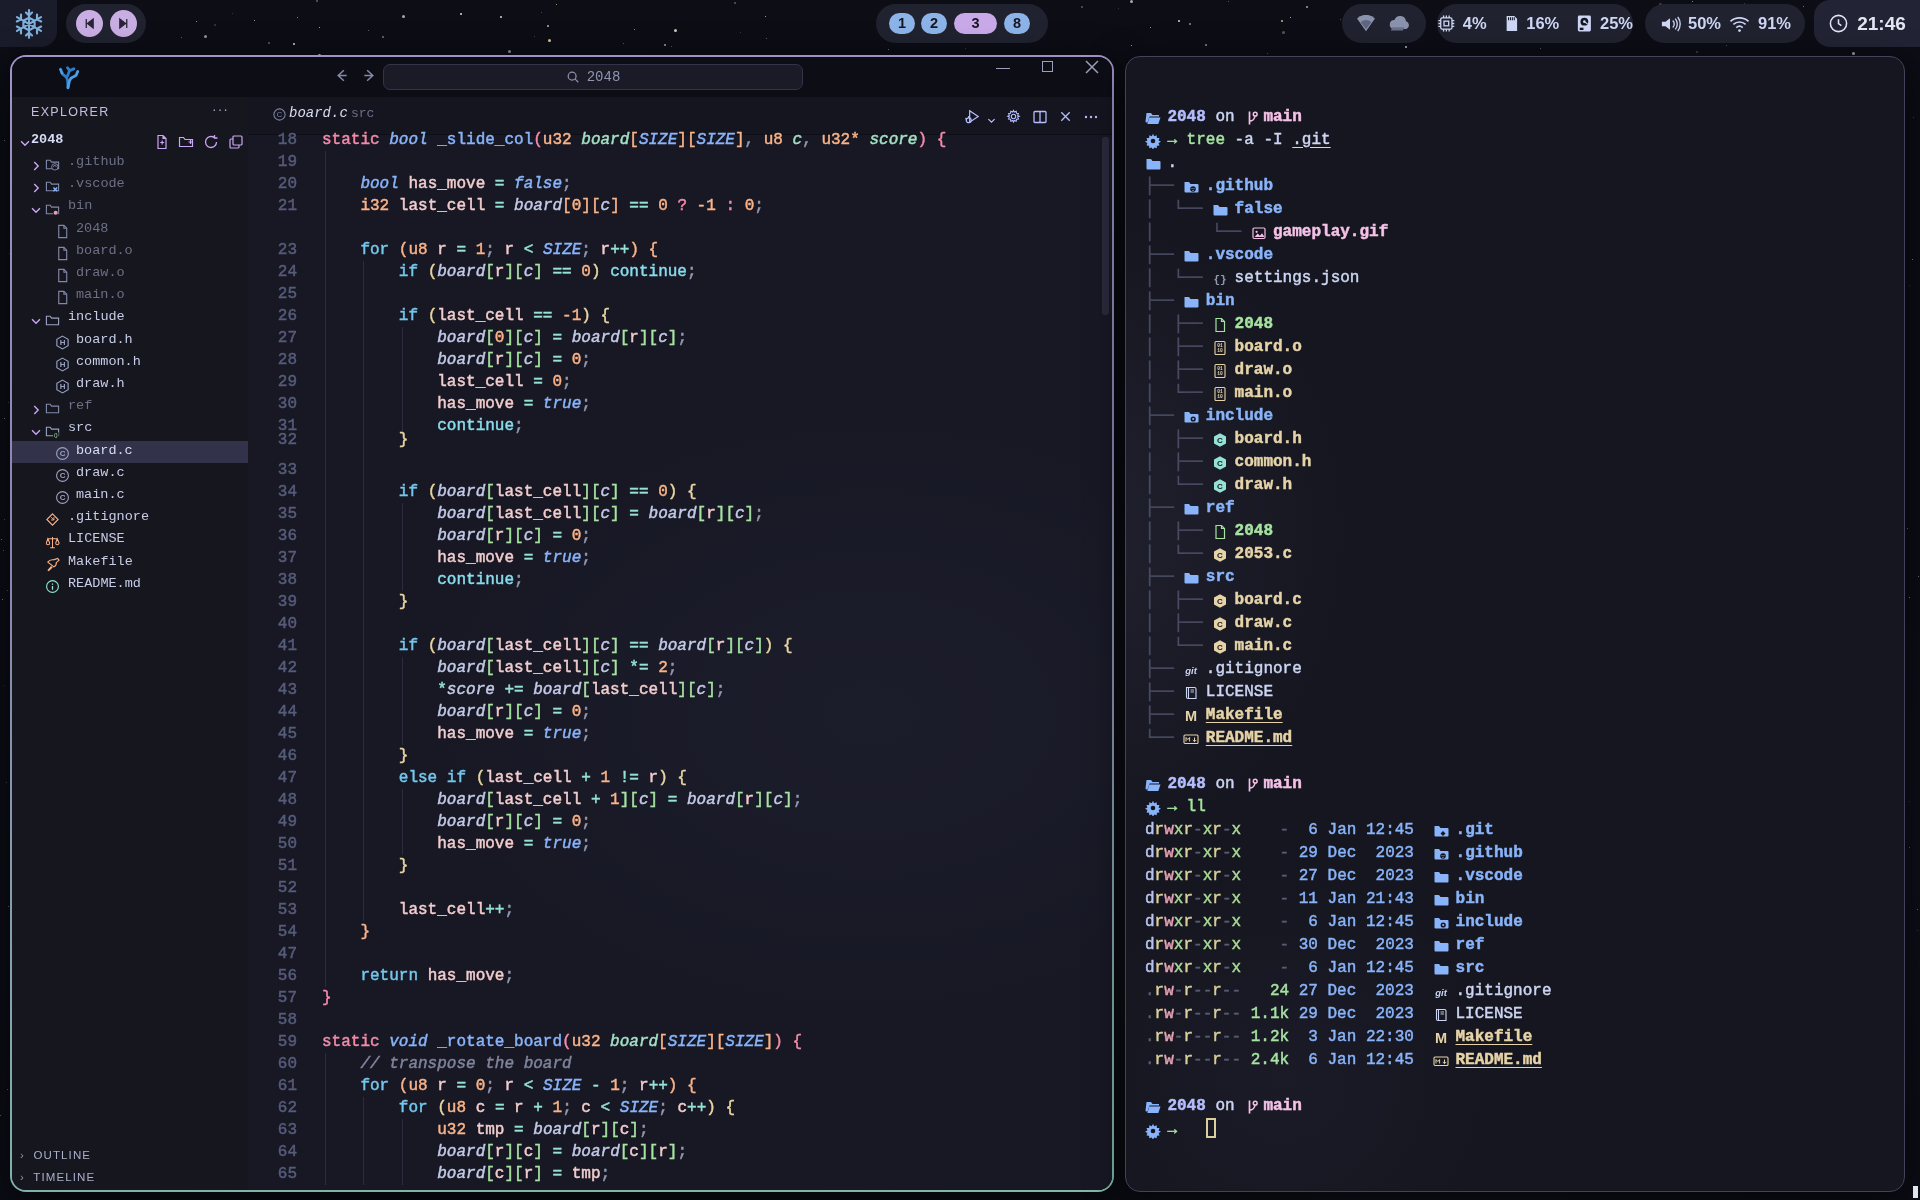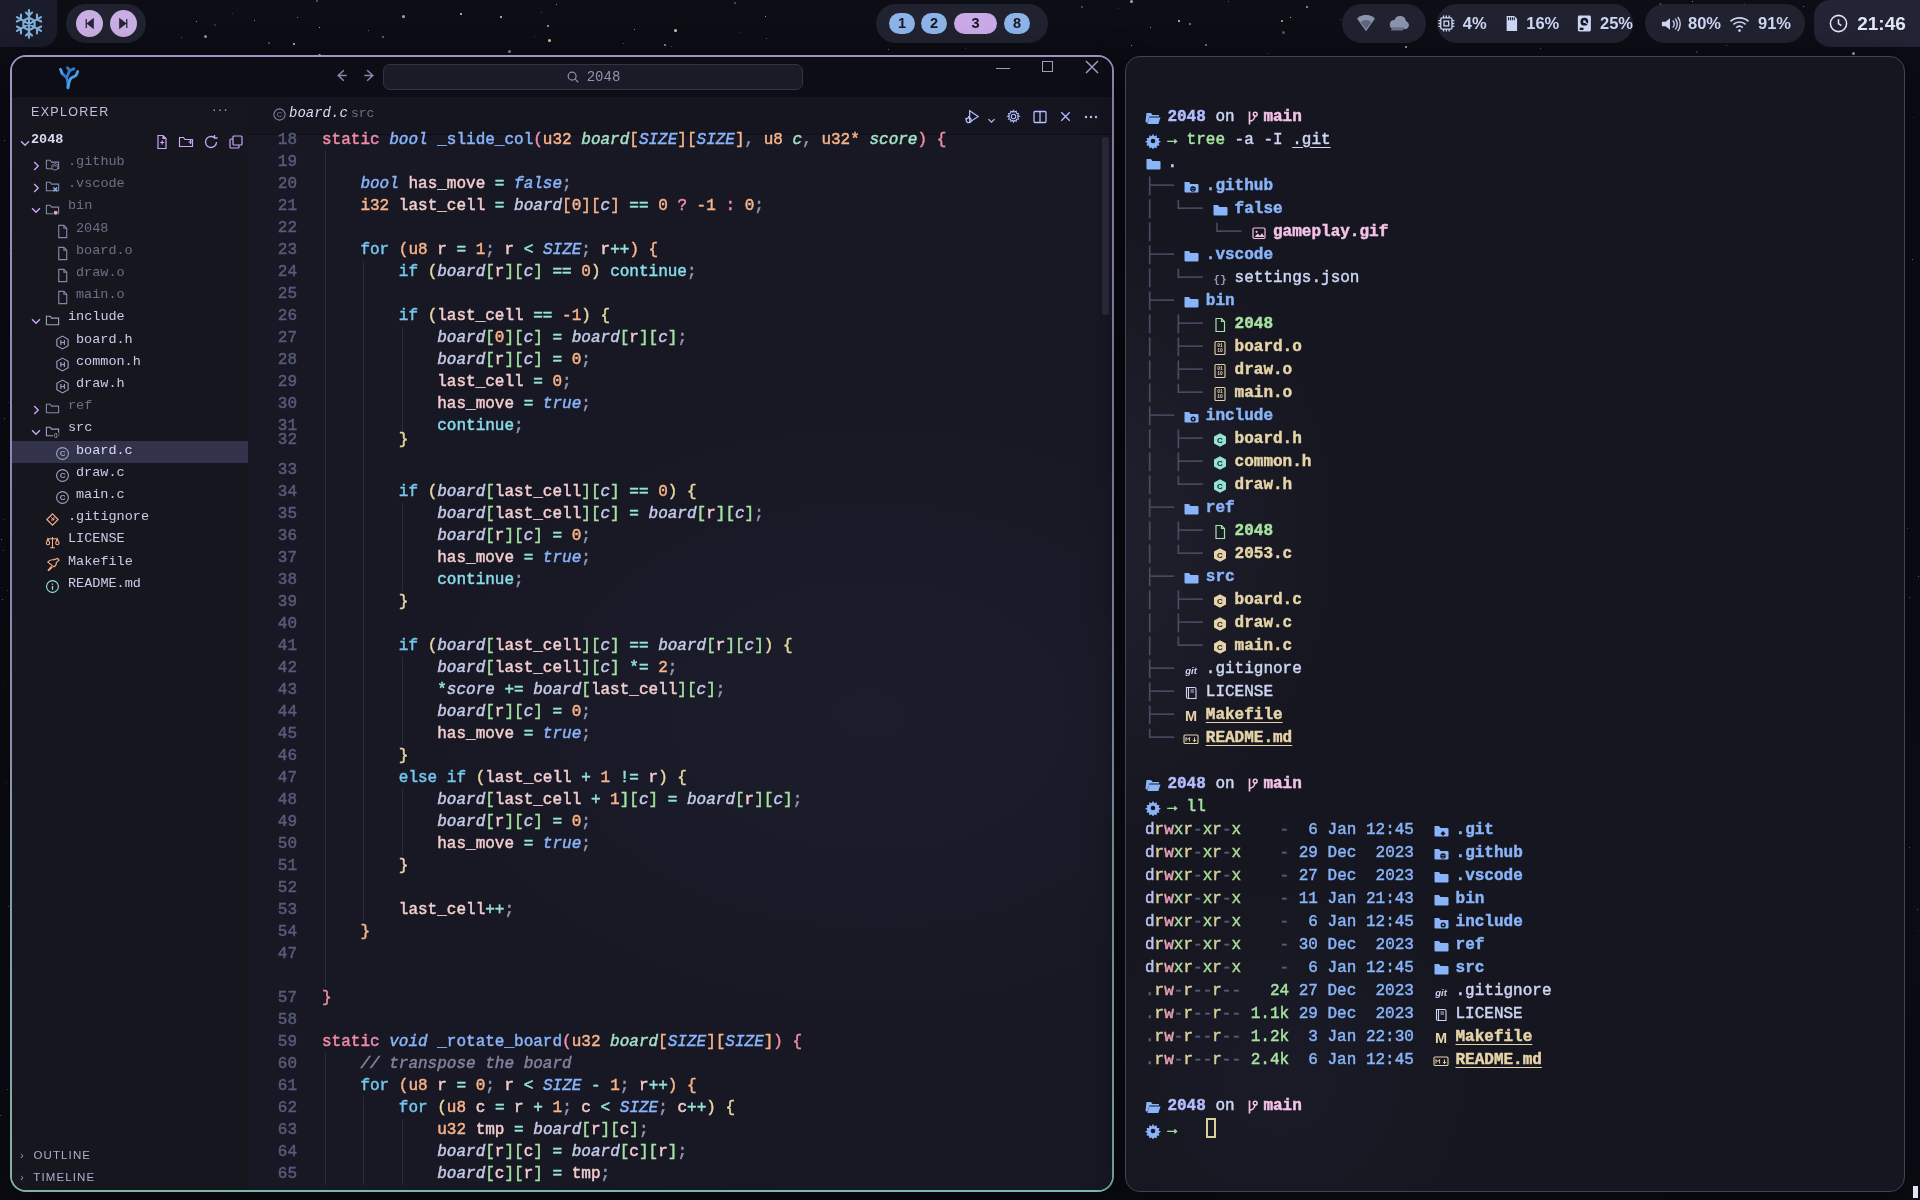--- a/index.html
+++ b/index.html
@@ -186,21 +186,21 @@
         <path d="M9 8 l3.4 2.6" stroke="#cdd6f4" stroke-width="1.2"></path>
         <rect x="4" y="14.5" width="4" height="2.5" fill="#15161f"></rect>
       </svg>
       <span>25%</span>
     </div>
 <div class="isl" style="left:1645px;top:4px;width:160px;height:39px;border-radius:20px;display:flex;align-items:center;justify-content:center;gap:7px;color:#cdd6f4;font-weight:700;font-size:16.5px">
   <svg width="22" height="18" viewBox="0 0 24 20">
         <path d="M3 7.5 h4 L12 3.5 v13 L7 12.5 H3z" fill="#cdd6f4"></path>
         <path d="M15 6 a5.5 5.5 0 0 1 0 8 M17.8 4 a9 9 0 0 1 0 12 M20.6 2.2 a12.5 12.5 0 0 1 0 15.6" stroke="#cdd6f4" stroke-width="1.5" fill="none"></path>
       </svg>
-      <span>80%</span>
+      <span>50%</span>
       <svg width="23" height="18" viewBox="0 0 24 20" fill="none" stroke="#cdd6f4" stroke-width="1.8">
         <path d="M2 7 a15 15 0 0 1 20 0 M5.2 10.5 a10 10 0 0 1 13.6 0 M8.4 14 a5.5 5.5 0 0 1 7.2 0"></path>
         <circle cx="12" cy="17.3" r="1.5" fill="#cdd6f4" stroke="none"></circle>
       </svg>
       <span>91%</span>
     </div>
 <div class="isl" style="left:1814px;top:0;width:106px;height:47px;border-radius:16px 0 0 16px;display:flex;align-items:center;justify-content:center;gap:8px;color:#e2e6f3;font-weight:700;font-size:19px;background:#222334">
       <svg width="21" height="21" viewBox="0 0 22 22" fill="none" stroke="#e2e6f3" stroke-width="1.6">
         <circle cx="11" cy="11" r="8.5"></circle>
         <path d="M11 6.5 V11 l3 2.2"></path>
@@ -458,21 +458,20 @@
 <div class="ig" style="left:153.8px;top:368.0px;height:88.0px"></div>
 <div class="ig" style="left:153.8px;top:522.0px;height:88.0px"></div>
 <div class="ig" style="left:153.8px;top:654.0px;height:66.0px"></div>
 <div class="ig" style="left:77.0px;top:918.0px;height:132.0px"></div>
 <div class="ig" style="left:115.4px;top:962.0px;height:88.0px"></div>
 <div class="ig" style="left:153.8px;top:984.0px;height:66.0px"></div>
       <div class="cl" style="top:-6.0px"><span class="ln">18</span><span class="ct"><span style="color:#f38ba8;">static</span> <span style="color:#89b4fa;font-style:italic;">bool</span> <span style="color:#89b4fa;">_slide_col</span><span style="color:#f38ba8;">(</span><span style="color:#fab387;">u32</span> <span style="color:#a4e0c4;font-style:italic;">board</span><span style="color:#fab387;">[</span><span style="color:#89b4fa;font-style:italic;">SIZE</span><span style="color:#fab387;">]</span><span style="color:#fab387;">[</span><span style="color:#89b4fa;font-style:italic;">SIZE</span><span style="color:#fab387;">]</span><span style="color:#9399b2;">,</span> <span style="color:#fab387;">u8</span> <span style="color:#a4e0c4;font-style:italic;">c</span><span style="color:#9399b2;">,</span> <span style="color:#fab387;">u32</span><span style="color:#fab387;">*</span> <span style="color:#a4e0c4;font-style:italic;">score</span><span style="color:#f38ba8;">)</span> <span style="color:#f38ba8;">{</span></span></div>
 <div class="cl" style="top:16.0px"><span class="ln">19</span><span class="ct"></span></div>
 <div class="cl" style="top:38.0px"><span class="ln">20</span><span class="ct">    <span style="color:#89b4fa;font-style:italic;">bool</span> <span style="color:#f2cdcd;">has_move</span> <span style="color:#94e2d5;">=</span> <span style="color:#89b4fa;font-style:italic;">false</span><span style="color:#9399b2;">;</span></span></div>
 <div class="cl" style="top:60.0px"><span class="ln">21</span><span class="ct">    <span style="color:#fab387;">i32</span> <span style="color:#f2cdcd;">last_cell</span> <span style="color:#94e2d5;">=</span> <span style="color:#c3cbe8;font-style:italic;">board</span><span style="color:#fab387;">[</span><span style="color:#fab387;">0</span><span style="color:#fab387;">]</span><span style="color:#fab387;">[</span><span style="color:#c3cbe8;font-style:italic;">c</span><span style="color:#fab387;">]</span> <span style="color:#94e2d5;">==</span> <span style="color:#fab387;">0</span> <span style="color:#f38ba8;">?</span> <span style="color:#fab387;">-1</span> <span style="color:#f38ba8;">:</span> <span style="color:#fab387;">0</span><span style="color:#9399b2;">;</span></span></div>
-<div class="cl" style="top:82.0px"><span class="ln">22</span><span class="ct"></span></div>
 <div class="cl" style="top:104.0px"><span class="ln">23</span><span class="ct">    <span style="color:#74c7ec;">for</span> <span style="color:#fab387;">(</span><span style="color:#fab387;">u8</span> <span style="color:#f2cdcd;">r</span> <span style="color:#94e2d5;">=</span> <span style="color:#fab387;">1</span><span style="color:#9399b2;">;</span> <span style="color:#f2cdcd;">r</span> <span style="color:#94e2d5;">&lt;</span> <span style="color:#89b4fa;font-style:italic;">SIZE</span><span style="color:#9399b2;">;</span> <span style="color:#f2cdcd;">r</span><span style="color:#94e2d5;">++</span><span style="color:#fab387;">)</span> <span style="color:#fab387;">{</span></span></div>
 <div class="cl" style="top:126.0px"><span class="ln">24</span><span class="ct">        <span style="color:#74c7ec;">if</span> <span style="color:#e9d6a0;">(</span><span style="color:#c3cbe8;font-style:italic;">board</span><span style="color:#a6e3a1;">[</span><span style="color:#f2cdcd;">r</span><span style="color:#a6e3a1;">]</span><span style="color:#a6e3a1;">[</span><span style="color:#c3cbe8;font-style:italic;">c</span><span style="color:#a6e3a1;">]</span> <span style="color:#94e2d5;">==</span> <span style="color:#fab387;">0</span><span style="color:#e9d6a0;">)</span> <span style="color:#89dceb;">continue</span><span style="color:#9399b2;">;</span></span></div>
 <div class="cl" style="top:148.0px"><span class="ln">25</span><span class="ct"></span></div>
 <div class="cl" style="top:170.0px"><span class="ln">26</span><span class="ct">        <span style="color:#74c7ec;">if</span> <span style="color:#e9d6a0;">(</span><span style="color:#f2cdcd;">last_cell</span> <span style="color:#94e2d5;">==</span> <span style="color:#fab387;">-1</span><span style="color:#e9d6a0;">)</span> <span style="color:#e9d6a0;">{</span></span></div>
 <div class="cl" style="top:192.0px"><span class="ln">27</span><span class="ct">            <span style="color:#c3cbe8;font-style:italic;">board</span><span style="color:#a6e3a1;">[</span><span style="color:#fab387;">0</span><span style="color:#a6e3a1;">]</span><span style="color:#a6e3a1;">[</span><span style="color:#c3cbe8;font-style:italic;">c</span><span style="color:#a6e3a1;">]</span> <span style="color:#94e2d5;">=</span> <span style="color:#c3cbe8;font-style:italic;">board</span><span style="color:#a6e3a1;">[</span><span style="color:#f2cdcd;">r</span><span style="color:#a6e3a1;">]</span><span style="color:#a6e3a1;">[</span><span style="color:#c3cbe8;font-style:italic;">c</span><span style="color:#a6e3a1;">]</span><span style="color:#9399b2;">;</span></span></div>
 <div class="cl" style="top:214.0px"><span class="ln">28</span><span class="ct">            <span style="color:#c3cbe8;font-style:italic;">board</span><span style="color:#a6e3a1;">[</span><span style="color:#f2cdcd;">r</span><span style="color:#a6e3a1;">]</span><span style="color:#a6e3a1;">[</span><span style="color:#c3cbe8;font-style:italic;">c</span><span style="color:#a6e3a1;">]</span> <span style="color:#94e2d5;">=</span> <span style="color:#fab387;">0</span><span style="color:#9399b2;">;</span></span></div>
 <div class="cl" style="top:236.0px"><span class="ln">29</span><span class="ct">            <span style="color:#f2cdcd;">last_cell</span> <span style="color:#94e2d5;">=</span> <span style="color:#fab387;">0</span><span style="color:#9399b2;">;</span></span></div>
 <div class="cl" style="top:258.0px"><span class="ln">30</span><span class="ct">            <span style="color:#f2cdcd;">has_move</span> <span style="color:#94e2d5;">=</span> <span style="color:#89b4fa;font-style:italic;">true</span><span style="color:#9399b2;">;</span></span></div>
 <div class="cl" style="top:280.0px"><span class="ln">31</span><span class="ct">            <span style="color:#89dceb;">continue</span><span style="color:#9399b2;">;</span></span></div>
 <div class="cl" style="top:294px"><span class="ln">32</span><span class="ct">        <span style="color:#e9d6a0;">}</span></span></div>
@@ -492,20 +491,21 @@
 <div class="cl" style="top:610.0px"><span class="ln">46</span><span class="ct">        <span style="color:#e9d6a0;">}</span></span></div>
 <div class="cl" style="top:632.0px"><span class="ln">47</span><span class="ct">        <span style="color:#74c7ec;">else</span> <span style="color:#74c7ec;">if</span> <span style="color:#e9d6a0;">(</span><span style="color:#f2cdcd;">last_cell</span> <span style="color:#94e2d5;">+</span> <span style="color:#fab387;">1</span> <span style="color:#94e2d5;">!=</span> <span style="color:#f2cdcd;">r</span><span style="color:#e9d6a0;">)</span> <span style="color:#e9d6a0;">{</span></span></div>
 <div class="cl" style="top:654.0px"><span class="ln">48</span><span class="ct">            <span style="color:#c3cbe8;font-style:italic;">board</span><span style="color:#a6e3a1;">[</span><span style="color:#f2cdcd;">last_cell</span> <span style="color:#94e2d5;">+</span> <span style="color:#fab387;">1</span><span style="color:#a6e3a1;">]</span><span style="color:#a6e3a1;">[</span><span style="color:#c3cbe8;font-style:italic;">c</span><span style="color:#a6e3a1;">]</span> <span style="color:#94e2d5;">=</span> <span style="color:#c3cbe8;font-style:italic;">board</span><span style="color:#a6e3a1;">[</span><span style="color:#f2cdcd;">r</span><span style="color:#a6e3a1;">]</span><span style="color:#a6e3a1;">[</span><span style="color:#c3cbe8;font-style:italic;">c</span><span style="color:#a6e3a1;">]</span><span style="color:#9399b2;">;</span></span></div>
 <div class="cl" style="top:676.0px"><span class="ln">49</span><span class="ct">            <span style="color:#c3cbe8;font-style:italic;">board</span><span style="color:#a6e3a1;">[</span><span style="color:#f2cdcd;">r</span><span style="color:#a6e3a1;">]</span><span style="color:#a6e3a1;">[</span><span style="color:#c3cbe8;font-style:italic;">c</span><span style="color:#a6e3a1;">]</span> <span style="color:#94e2d5;">=</span> <span style="color:#fab387;">0</span><span style="color:#9399b2;">;</span></span></div>
 <div class="cl" style="top:698.0px"><span class="ln">50</span><span class="ct">            <span style="color:#f2cdcd;">has_move</span> <span style="color:#94e2d5;">=</span> <span style="color:#89b4fa;font-style:italic;">true</span><span style="color:#9399b2;">;</span></span></div>
 <div class="cl" style="top:720.0px"><span class="ln">51</span><span class="ct">        <span style="color:#e9d6a0;">}</span></span></div>
 <div class="cl" style="top:742.0px"><span class="ln">52</span><span class="ct"></span></div>
 <div class="cl" style="top:764.0px"><span class="ln">53</span><span class="ct">        <span style="color:#f2cdcd;">last_cell</span><span style="color:#94e2d5;">++</span><span style="color:#9399b2;">;</span></span></div>
 <div class="cl" style="top:786.0px"><span class="ln">54</span><span class="ct">    <span style="color:#fab387;">}</span></span></div>
 <div class="cl" style="top:808.0px"><span class="ln">47</span><span class="ct"></span></div>
+<div class="cl" style="top:830.0px"><span class="ln">56</span><span class="ct">    <span style="color:#74c7ec;">return</span> <span style="color:#f2cdcd;">has_move</span><span style="color:#9399b2;">;</span></span></div>
 <div class="cl" style="top:852.0px"><span class="ln">57</span><span class="ct"><span style="color:#f38ba8;">}</span></span></div>
 <div class="cl" style="top:874.0px"><span class="ln">58</span><span class="ct"></span></div>
 <div class="cl" style="top:896.0px"><span class="ln">59</span><span class="ct"><span style="color:#f38ba8;">static</span> <span style="color:#89b4fa;font-style:italic;">void</span> <span style="color:#89b4fa;">_rotate_board</span><span style="color:#f38ba8;">(</span><span style="color:#fab387;">u32</span> <span style="color:#a4e0c4;font-style:italic;">board</span><span style="color:#fab387;">[</span><span style="color:#89b4fa;font-style:italic;">SIZE</span><span style="color:#fab387;">]</span><span style="color:#fab387;">[</span><span style="color:#89b4fa;font-style:italic;">SIZE</span><span style="color:#fab387;">]</span><span style="color:#f38ba8;">)</span> <span style="color:#f38ba8;">{</span></span></div>
 <div class="cl" style="top:918.0px"><span class="ln">60</span><span class="ct">    <span style="color:#7f849c;font-style:italic;">// transpose the board</span></span></div>
 <div class="cl" style="top:940.0px"><span class="ln">61</span><span class="ct">    <span style="color:#74c7ec;">for</span> <span style="color:#fab387;">(</span><span style="color:#fab387;">u8</span> <span style="color:#f2cdcd;">r</span> <span style="color:#94e2d5;">=</span> <span style="color:#fab387;">0</span><span style="color:#9399b2;">;</span> <span style="color:#f2cdcd;">r</span> <span style="color:#94e2d5;">&lt;</span> <span style="color:#89b4fa;font-style:italic;">SIZE</span> <span style="color:#94e2d5;">-</span> <span style="color:#fab387;">1</span><span style="color:#9399b2;">;</span> <span style="color:#f2cdcd;">r</span><span style="color:#94e2d5;">++</span><span style="color:#fab387;">)</span> <span style="color:#fab387;">{</span></span></div>
 <div class="cl" style="top:962.0px"><span class="ln">62</span><span class="ct">        <span style="color:#74c7ec;">for</span> <span style="color:#e9d6a0;">(</span><span style="color:#fab387;">u8</span> <span style="color:#f2cdcd;">c</span> <span style="color:#94e2d5;">=</span> <span style="color:#f2cdcd;">r</span> <span style="color:#94e2d5;">+</span> <span style="color:#fab387;">1</span><span style="color:#9399b2;">;</span> <span style="color:#f2cdcd;">c</span> <span style="color:#94e2d5;">&lt;</span> <span style="color:#89b4fa;font-style:italic;">SIZE</span><span style="color:#9399b2;">;</span> <span style="color:#f2cdcd;">c</span><span style="color:#94e2d5;">++</span><span style="color:#e9d6a0;">)</span> <span style="color:#e9d6a0;">{</span></span></div>
 <div class="cl" style="top:984.0px"><span class="ln">63</span><span class="ct">            <span style="color:#fab387;">u32</span> <span style="color:#f2cdcd;">tmp</span> <span style="color:#94e2d5;">=</span> <span style="color:#c3cbe8;font-style:italic;">board</span><span style="color:#a6e3a1;">[</span><span style="color:#f2cdcd;">r</span><span style="color:#a6e3a1;">]</span><span style="color:#a6e3a1;">[</span><span style="color:#f2cdcd;">c</span><span style="color:#a6e3a1;">]</span><span style="color:#9399b2;">;</span></span></div>
 <div class="cl" style="top:1006.0px"><span class="ln">64</span><span class="ct">            <span style="color:#c3cbe8;font-style:italic;">board</span><span style="color:#a6e3a1;">[</span><span style="color:#f2cdcd;">r</span><span style="color:#a6e3a1;">]</span><span style="color:#a6e3a1;">[</span><span style="color:#f2cdcd;">c</span><span style="color:#a6e3a1;">]</span> <span style="color:#94e2d5;">=</span> <span style="color:#c3cbe8;font-style:italic;">board</span><span style="color:#a6e3a1;">[</span><span style="color:#f2cdcd;">c</span><span style="color:#a6e3a1;">]</span><span style="color:#a6e3a1;">[</span><span style="color:#f2cdcd;">r</span><span style="color:#a6e3a1;">]</span><span style="color:#9399b2;">;</span></span></div>
 <div class="cl" style="top:1028.0px"><span class="ln">65</span><span class="ct">            <span style="color:#c3cbe8;font-style:italic;">board</span><span style="color:#a6e3a1;">[</span><span style="color:#f2cdcd;">c</span><span style="color:#a6e3a1;">]</span><span style="color:#a6e3a1;">[</span><span style="color:#f2cdcd;">r</span><span style="color:#a6e3a1;">]</span> <span style="color:#94e2d5;">=</span> <span style="color:#f2cdcd;">tmp</span><span style="color:#9399b2;">;</span></span></div>
       <div style="position:absolute;right:3px;top:2px;width:7px;height:178px;background:#3a3b50;opacity:.55;border-radius:3px"></div>

